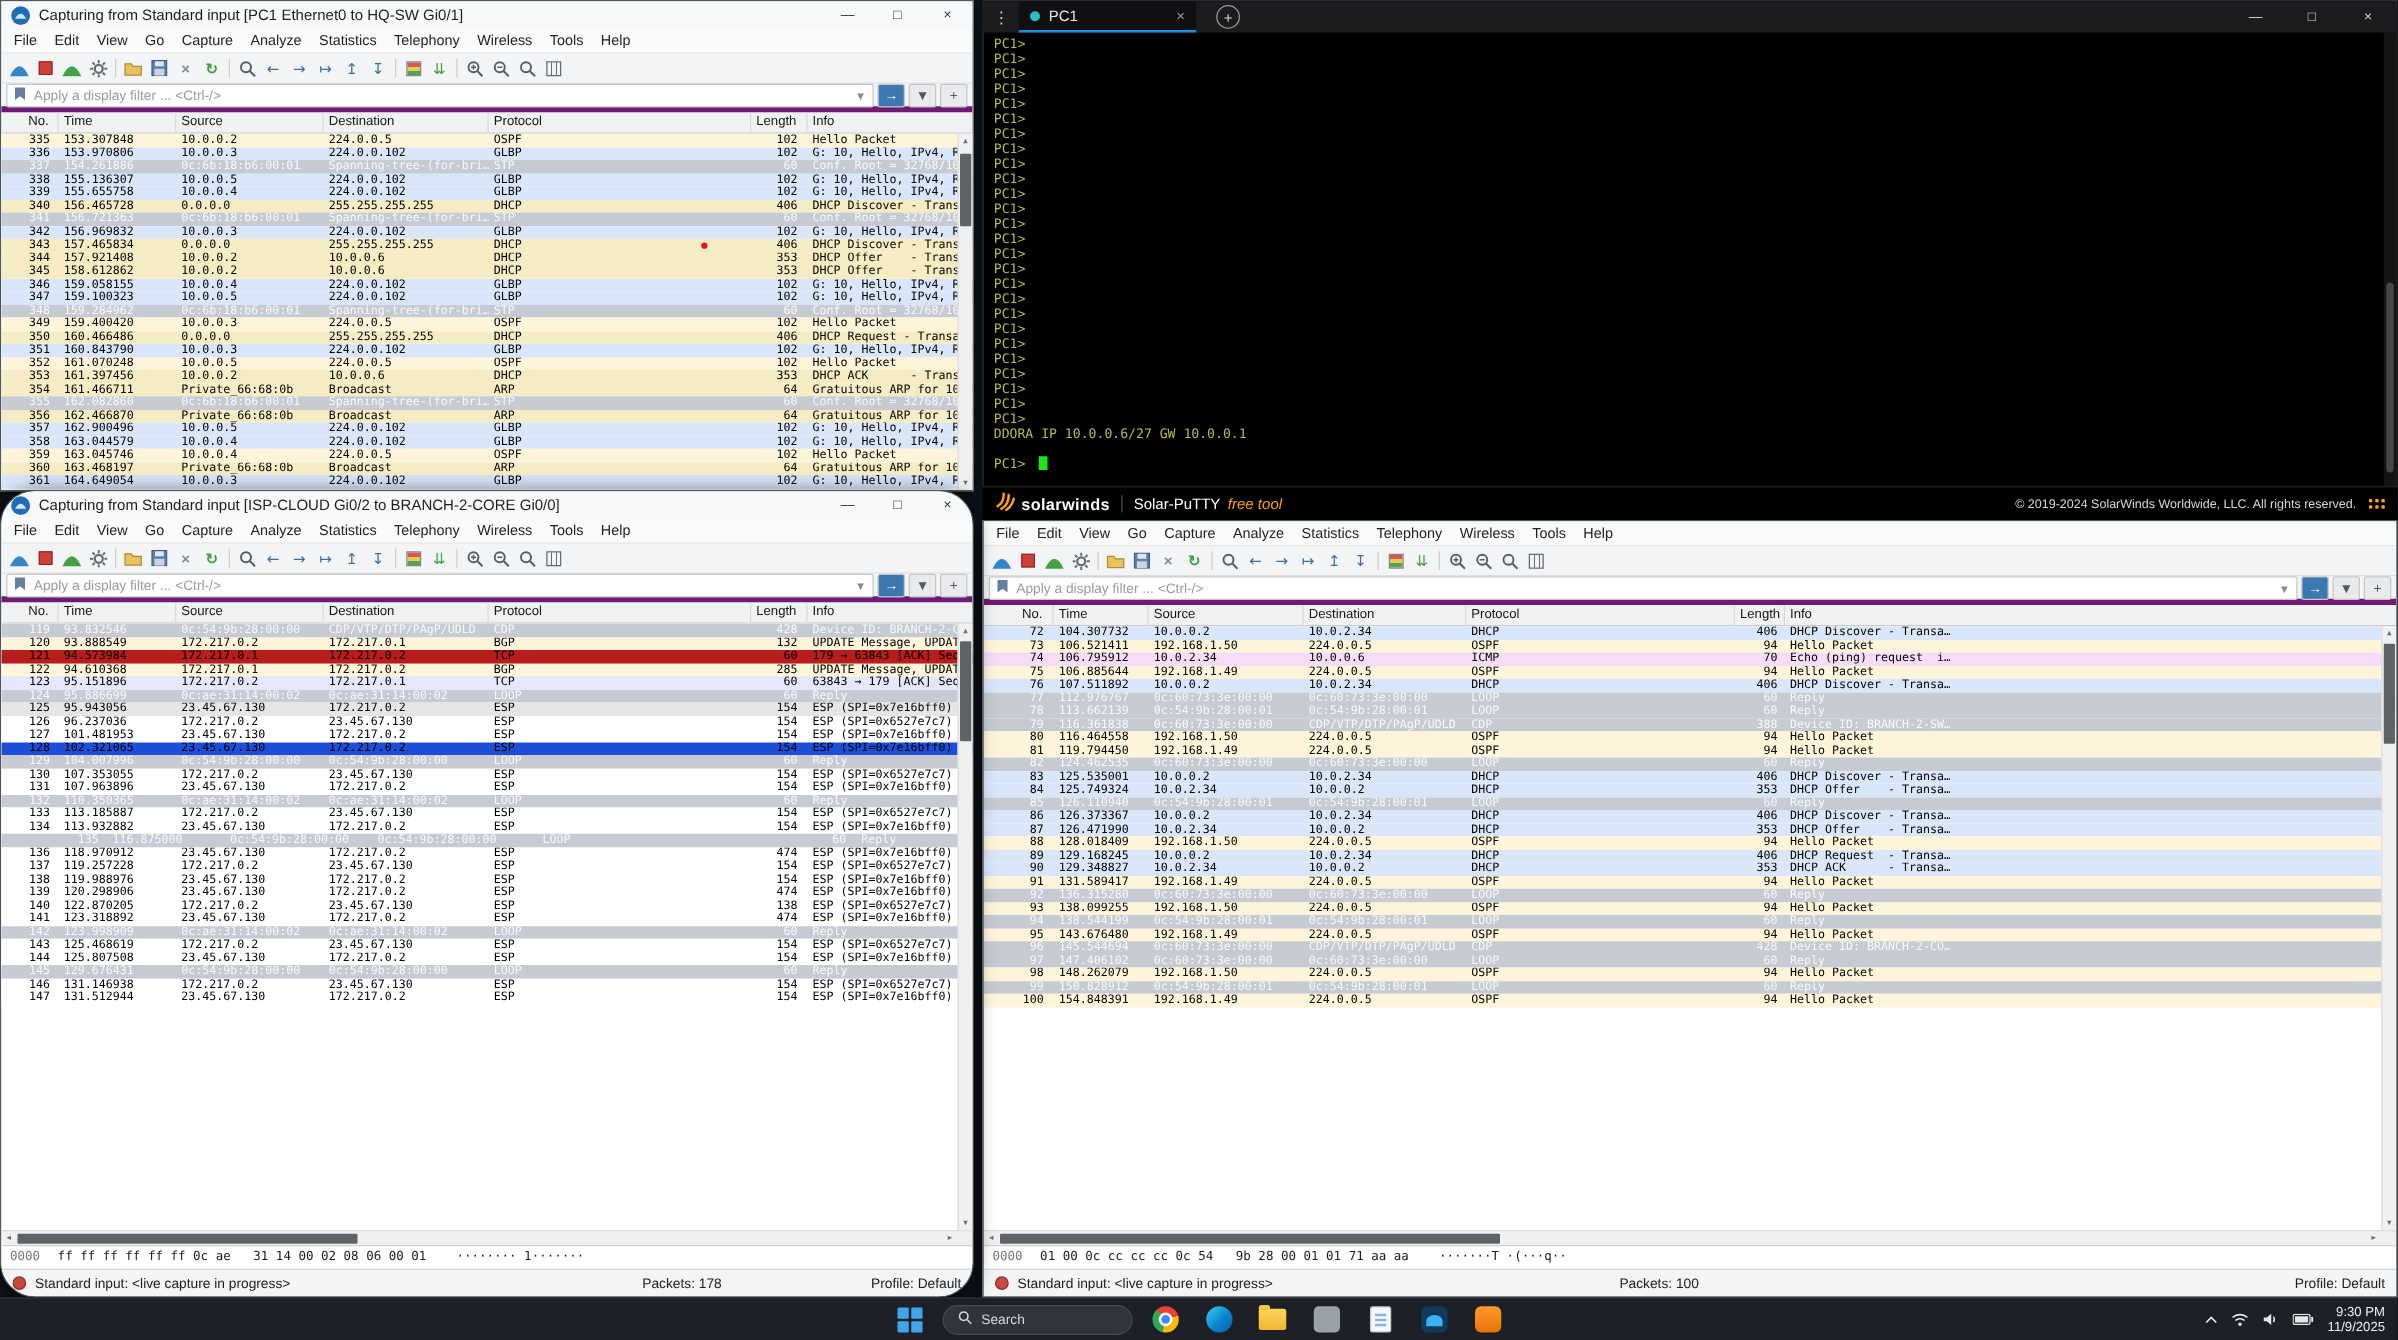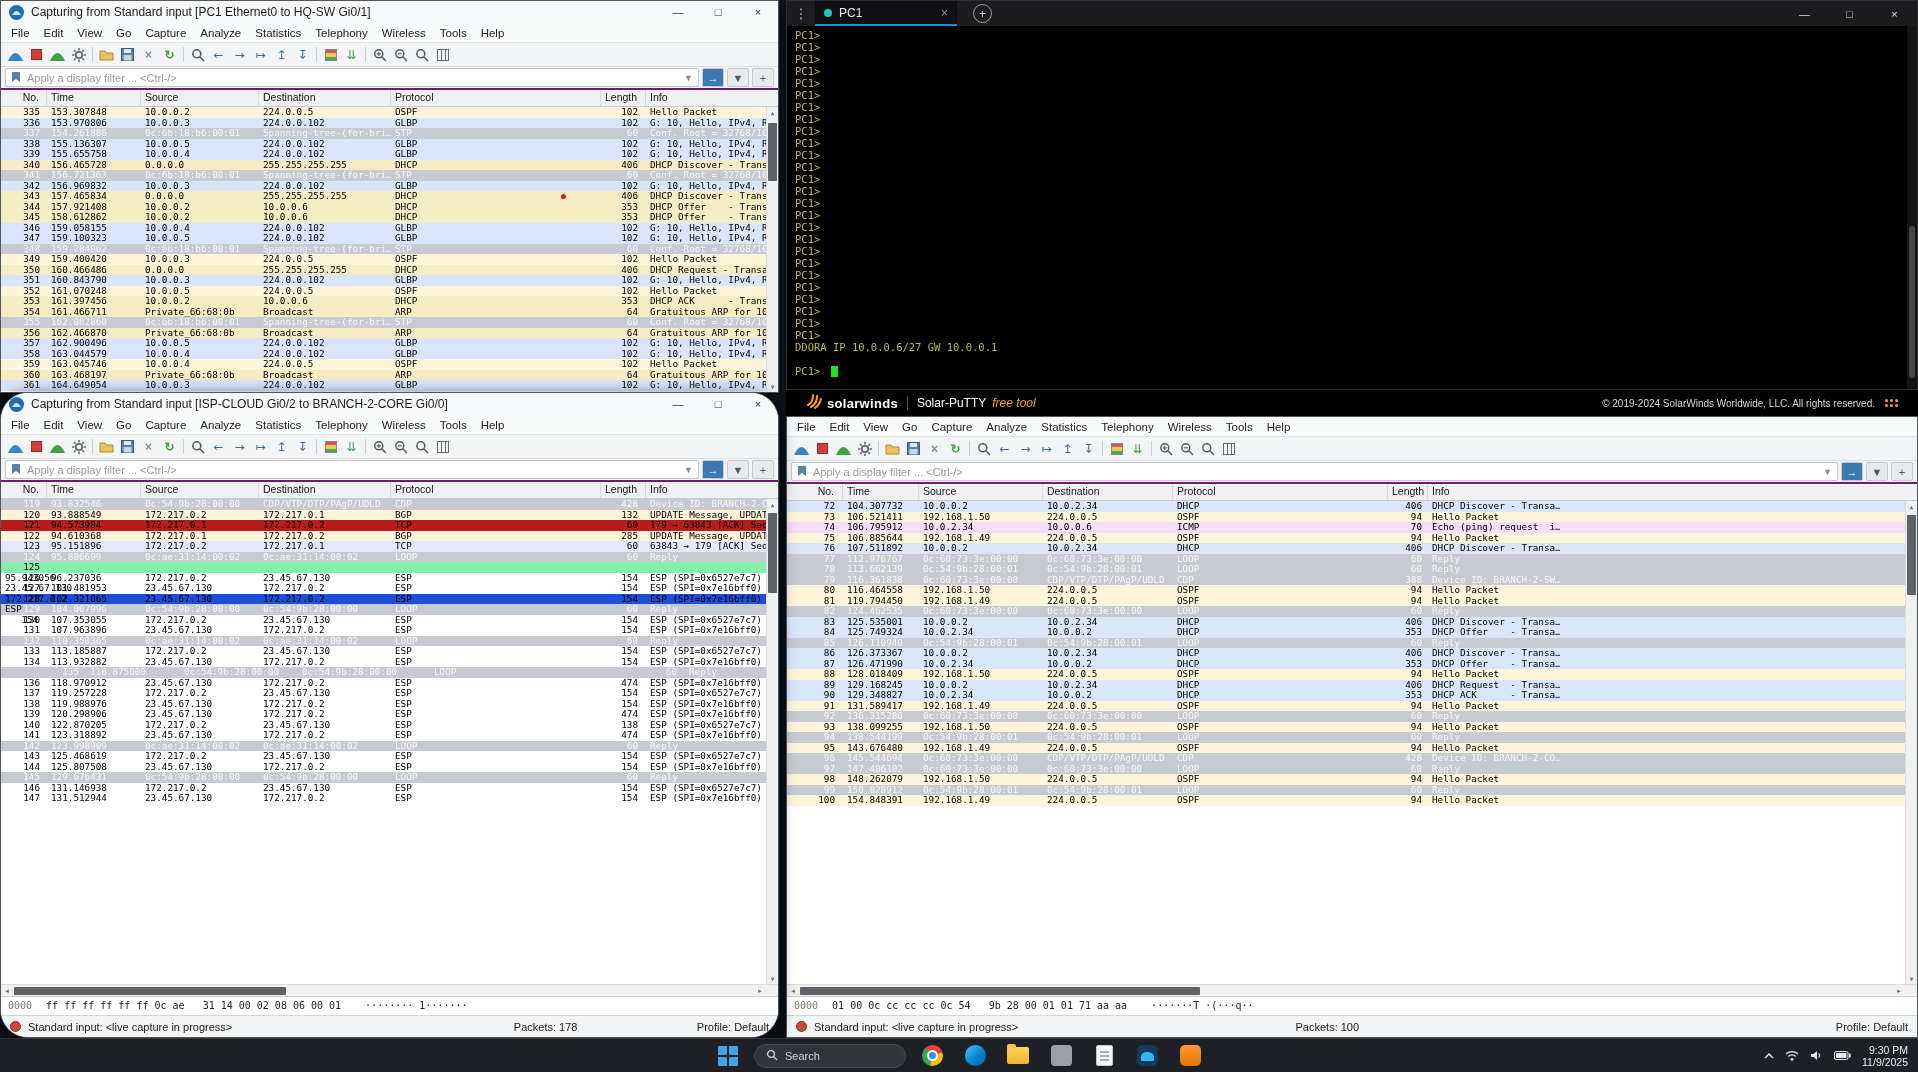--- a/index.html
+++ b/index.html
@@ -19,22 +19,22 @@
   .ws-appicon { width:15px; height:15px; border-radius:50%; background:#1f6db5;
                 display:flex; align-items:center; justify-content:center; flex:0 0 auto; }
   .menubar { height:20px; background:#f9fafa; border-bottom:1px solid #e2e3e5; display:flex;
              align-items:center; padding-left:3px; font-size:11.5px; color:#222; flex:0 0 auto; }
   .menu-item { padding:0 7px; }
   .toolbar { height:24px; background:#f3f4f5; border-bottom:1px solid #dddee0; display:flex;
              align-items:center; padding:0 4px; flex:0 0 auto; }
   .tb-icon { width:21px; height:20px; display:flex; align-items:center; justify-content:center; }
   .tb-sep { width:1px; height:15px; background:#cdced0; margin:0 3px; }
   .tba { font-size:12px; color:#3e6c9e; font-family:"DejaVu Sans",sans-serif; }
-  .filterbar { height:23px; background:#f3f4f5; border-bottom:2px solid #701a75; display:flex;
-               align-items:center; padding:0 4px; gap:3px; flex:0 0 auto; }
+  .filterbar { height:23px; background:#f3f4f5; border-bottom:5px solid #701a75; display:flex;
+               padding:0 4px; gap:3px; flex:0 0 auto; }
   .filter-input { flex:1; height:19px; background:#fff; border:1px solid #c6c7c9; border-radius:2px;
                   display:flex; align-items:center; gap:6px; padding:0 5px; font-size:11px; color:#9a9b9d; }
   .fi-caret { margin-left:auto; color:#8b8c8e; font-size:9px; }
   .fbtn { width:22px; height:19px; background:#e9eaeb; border:1px solid #c6c7c9; display:flex;
           align-items:center; justify-content:center; font-size:11px; color:#55585c; border-radius:2px; }
   .fbtn-blue { background:#3c79b0; color:#fff; }
   .colhdr { height:17px; background:#f0f1f2; border-bottom:1px solid #c9cacc; display:flex;
             font-size:10.5px; color:#161616; flex:0 0 auto; }
   .colhdr span { border-right:1px solid #d9dadc; padding:1px 0 0 4px; overflow:hidden; white-space:nowrap; }
   .plist { position:relative; flex:1 1 auto; background:#ffffff; overflow:hidden;
@@ -104,21 +104,21 @@
   .term-body { position:absolute; top:25px; left:0; right:10px; bottom:0; padding:3px 0 0 8px;
                font-family:"DejaVu Sans Mono",monospace; font-size:10.5px; line-height:12px;
                color:#b9ba50; overflow:hidden; }
   .term-cursor { display:inline-block; width:7px; height:11px; background:#1ee41e;
                  vertical-align:-2px; margin-left:4px; }
   .term-scroll { position:absolute; right:0; top:25px; bottom:0; width:10px; background:#141414; }
   .term-thumb { position:absolute; left:2px; right:2px; top:55%; height:42%; background:#454545; border-radius:3px; }
 
   
   #banner { position:absolute; left:786px; top:390px; width:1132px; height:26px; background:#000;
-            z-index:4; display:flex; align-items:center; padding:0 20px; color:#fff; }
+            z-index:4; display:flex; align-items:center; padding:0 10px; color:#fff; }
   .sw-brand { font-size:13px; font-weight:bold; letter-spacing:.3px; margin-left:5px; }
   .sw-div { width:1px; height:14px; background:#4a4a4a; margin:0 9px; }
   .sw-product { font-size:12px; }
   .sw-tag { color:#f9a11b; font-style:italic; font-size:12px; margin-left:6px; }
   .sw-copy { margin-left:auto; font-size:10px; color:#d9d9d9; }
   .drag-dots { display:grid; grid-template-columns:3px 3px 3px; grid-gap:2px; margin-left:10px; }
   .drag-dots i { width:3px; height:3px; border-radius:50%; background:#f9a11b; }
 
   
   #taskbar { position:absolute; left:0; top:1038px; width:1918px; height:34px; background:#1d2127;
@@ -481,21 +481,21 @@
         <span class="c-info">Info</span>
       </div>
     <div class="plist">
       <div>
           <div class="prow" style="background: rgb(198, 202, 210); color: rgb(248, 248, 248);"><span class="c-no">119</span><span class="c-time">93.832546</span><span class="c-src">0c:54:9b:28:00:00</span><span class="c-dst">CDP/VTP/DTP/PAgP/UDLD</span><span class="c-proto">CDP</span><span class="c-len">428</span><span class="c-info">Device ID: BRANCH-2-CO…</span></div>
           <div class="prow" style="background: rgb(253, 244, 217); color: rgb(0, 0, 0);"><span class="c-no">120</span><span class="c-time">93.888549</span><span class="c-src">172.217.0.2</span><span class="c-dst">172.217.0.1</span><span class="c-proto">BGP</span><span class="c-len">132</span><span class="c-info">UPDATE Message, UPDATE…</span></div>
           <div class="prow" style="background: #b91c1c; color: rgb(0, 0, 0);"><span class="c-no">121</span><span class="c-time">94.573984</span><span class="c-src">172.217.0.1</span><span class="c-dst">172.217.0.2</span><span class="c-proto">TCP</span><span class="c-len">60</span><span class="c-info">179 → 63843 [ACK] Seq=…</span></div>
           <div class="prow" style="background: rgb(253, 244, 217); color: rgb(0, 0, 0);"><span class="c-no">122</span><span class="c-time">94.610368</span><span class="c-src">172.217.0.1</span><span class="c-dst">172.217.0.2</span><span class="c-proto">BGP</span><span class="c-len">285</span><span class="c-info">UPDATE Message, UPDATE…</span></div>
           <div class="prow" style="background: rgb(231, 230, 255); color: rgb(0, 0, 0);"><span class="c-no">123</span><span class="c-time">95.151896</span><span class="c-src">172.217.0.2</span><span class="c-dst">172.217.0.1</span><span class="c-proto">TCP</span><span class="c-len">60</span><span class="c-info">63843 → 179 [ACK] Seq=…</span></div>
           <div class="prow" style="background: rgb(198, 202, 210); color: rgb(248, 248, 248);"><span class="c-no">124</span><span class="c-time">95.886699</span><span class="c-src">0c:ae:31:14:00:02</span><span class="c-dst">0c:ae:31:14:00:02</span><span class="c-proto">LOOP</span><span class="c-len">60</span><span class="c-info">Reply</span></div>
-          <div class="prow" style="background: #86efac; color: rgb(0, 0, 0); flex-direction: column;"><span class="c-no">125</span><span class="c-time">95.943056</span><span class="c-src">23.45.67.130</span><span class="c-dst">172.217.0.2</span><span class="c-proto">ESP</span><span class="c-len">154</span><span class="c-info">ESP (SPI=0x7e16bff0)</span></div>
+          <div class="prow" style="background: #e5e5e5; color: rgb(0, 0, 0);"><span class="c-no">125</span><span class="c-time">95.943056</span><span class="c-src">23.45.67.130</span><span class="c-dst">172.217.0.2</span><span class="c-proto">ESP</span><span class="c-len">154</span><span class="c-info">ESP (SPI=0x7e16bff0)</span></div>
           <div class="prow" style="background: rgb(255, 255, 255); color: rgb(0, 0, 0);"><span class="c-no">126</span><span class="c-time">96.237036</span><span class="c-src">172.217.0.2</span><span class="c-dst">23.45.67.130</span><span class="c-proto">ESP</span><span class="c-len">154</span><span class="c-info">ESP (SPI=0x6527e7c7)</span></div>
           <div class="prow" style="background: rgb(255, 255, 255); color: rgb(0, 0, 0);"><span class="c-no">127</span><span class="c-time">101.481953</span><span class="c-src">23.45.67.130</span><span class="c-dst">172.217.0.2</span><span class="c-proto">ESP</span><span class="c-len">154</span><span class="c-info">ESP (SPI=0x7e16bff0)</span></div>
           <div class="prow" style="background: #1d4ed8; color: rgb(0, 0, 0);"><span class="c-no">128</span><span class="c-time">102.321065</span><span class="c-src">23.45.67.130</span><span class="c-dst">172.217.0.2</span><span class="c-proto">ESP</span><span class="c-len">154</span><span class="c-info">ESP (SPI=0x7e16bff0)</span></div>
           <div class="prow" style="background: rgb(198, 202, 210); color: rgb(248, 248, 248);"><span class="c-no">129</span><span class="c-time">104.007996</span><span class="c-src">0c:54:9b:28:00:00</span><span class="c-dst">0c:54:9b:28:00:00</span><span class="c-proto">LOOP</span><span class="c-len">60</span><span class="c-info">Reply</span></div>
           <div class="prow" style="background: rgb(255, 255, 255); color: rgb(0, 0, 0);"><span class="c-no">130</span><span class="c-time">107.353055</span><span class="c-src">172.217.0.2</span><span class="c-dst">23.45.67.130</span><span class="c-proto">ESP</span><span class="c-len">154</span><span class="c-info">ESP (SPI=0x6527e7c7)</span></div>
           <div class="prow" style="background: rgb(255, 255, 255); color: rgb(0, 0, 0);"><span class="c-no">131</span><span class="c-time">107.963896</span><span class="c-src">23.45.67.130</span><span class="c-dst">172.217.0.2</span><span class="c-proto">ESP</span><span class="c-len">154</span><span class="c-info">ESP (SPI=0x7e16bff0)</span></div>
           <div class="prow" style="background: rgb(198, 202, 210); color: rgb(248, 248, 248);"><span class="c-no">132</span><span class="c-time">110.350365</span><span class="c-src">0c:ae:31:14:00:02</span><span class="c-dst">0c:ae:31:14:00:02</span><span class="c-proto">LOOP</span><span class="c-len">60</span><span class="c-info">Reply</span></div>
           <div class="prow" style="background: rgb(255, 255, 255); color: rgb(0, 0, 0);"><span class="c-no">133</span><span class="c-time">113.185887</span><span class="c-src">172.217.0.2</span><span class="c-dst">23.45.67.130</span><span class="c-proto">ESP</span><span class="c-len">154</span><span class="c-info">ESP (SPI=0x6527e7c7)</span></div>
           <div class="prow" style="background: rgb(255, 255, 255); color: rgb(0, 0, 0);"><span class="c-no">134</span><span class="c-time">113.932882</span><span class="c-src">23.45.67.130</span><span class="c-dst">172.217.0.2</span><span class="c-proto">ESP</span><span class="c-len">154</span><span class="c-info">ESP (SPI=0x7e16bff0)</span></div>
           <div class="prow" style="background: rgb(198, 202, 210); color: rgb(248, 248, 248); padding-left: 39px;"><span class="c-no">135</span><span class="c-time">116.875000</span><span class="c-src">0c:54:9b:28:00:00</span><span class="c-dst">0c:54:9b:28:00:00</span><span class="c-proto">LOOP</span><span class="c-len">60</span><span class="c-info">Reply</span></div>

